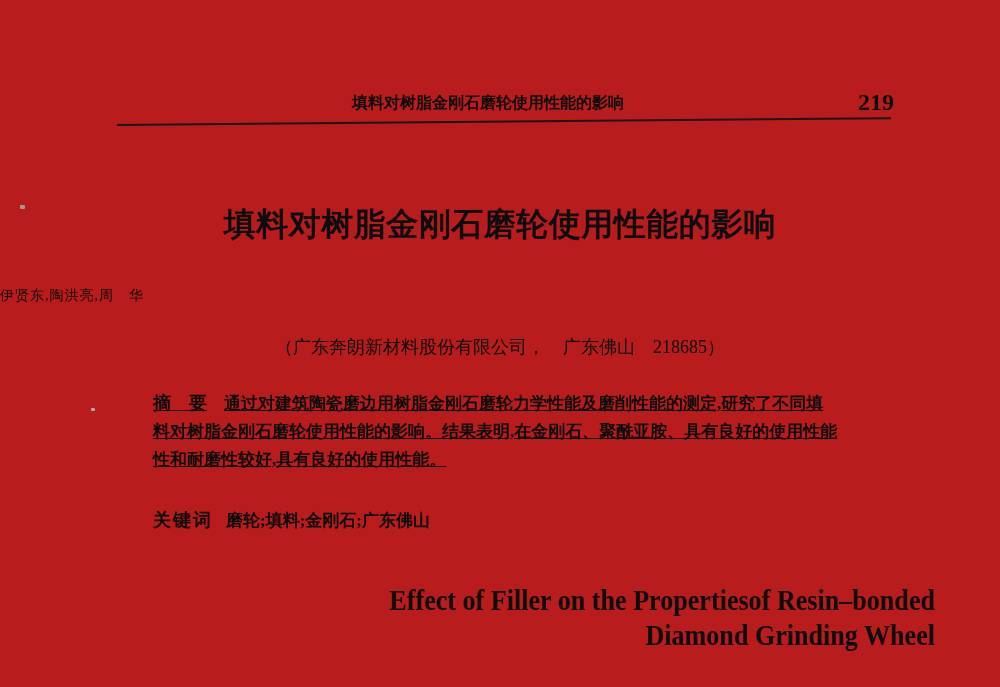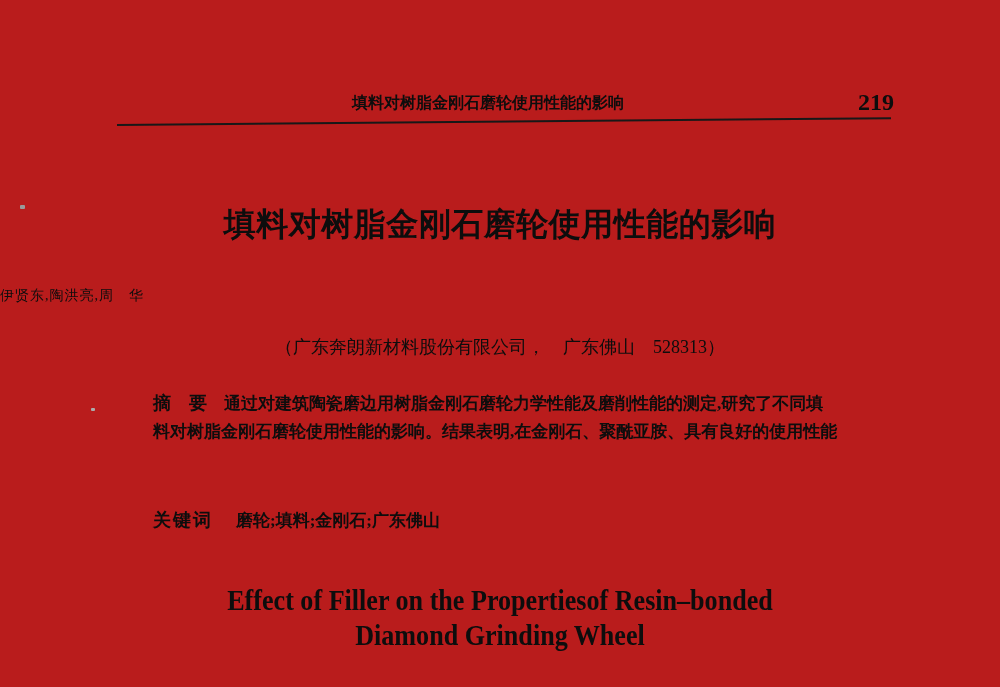--- a/index.html
+++ b/index.html
@@ -85,49 +85,49 @@
     position: absolute;
     left: 153px;
     top: 389px;
     width: 720px;
     font-family: "Liberation Serif", serif;
     font-size: 17px;
     font-weight: 600;
     line-height: 28px;
     text-align: justify;
   }
-  .abstract .abstract-line { white-space: nowrap; }
+  .abstract .abstract-line { white-space: nowrap; text-decoration: underline; }
   .inline-label {
     font-family: "Liberation Sans", sans-serif;
     font-weight: 700;
     font-size: 18px;
   }
   .abstract .inline-label { margin-right: 17px; }
 
   .keywords {
     position: absolute;
     left: 153px;
     top: 508px;
     font-family: "Liberation Serif", serif;
     font-size: 17px;
     font-weight: 600;
     white-space: nowrap;
   }
   .keywords .inline-label {
-    margin-right: 23px;
+    margin-right: 13px;
     letter-spacing: 2px;
   }
 
   
   .title-en {
     position: absolute;
     left: 0;
     top: 582px;
     width: 1000px;
-    text-align: center;
+    text-align: right;
     font-family: "Liberation Serif", serif;
     font-weight: 700;
     font-size: 30px;
     line-height: 35px;
   }
   .title-en .en-line {
     display: block;
     transform: scaleX(0.87);
     transform-origin: center;
     white-space: nowrap;
@@ -146,27 +146,28 @@
   <div class="running-title">填料对树脂金刚石磨轮使用性能的影响</div>
 
   <div class="page-number">219</div>
 
   <div class="header-rule"></div>
 
   <h1 class="title-cn">填料对树脂金刚石磨轮使用性能的影响</h1>
 
   <div class="authors">伊贤东,陶洪亮,周　华</div>
 
-  <div class="affiliation">（广东奔朗新材料股份有限公司，　广东佛山　528313）</div>
+  <div class="affiliation">（广东奔朗新材料股份有限公司，　广东佛山　218685）</div>
 
   <div class="abstract">
     <div class="abstract-line">
       <span class="inline-label">摘　要</span><span>通过对建筑陶瓷磨边用树脂金刚石磨轮力学性能及磨削性能的测定,研究了不同填</span>
     </div>
     <div class="abstract-line">料对树脂金刚石磨轮使用性能的影响。结果表明,在金刚石、聚酰亚胺、具有良好的使用性能</div>
+    <div class="abstract-line">性和耐磨性较好,具有良好的使用性能。</div>
   </div>
 
   <div class="keywords">
     <span class="inline-label">关键词</span><span>磨轮;填料;金刚石;广东佛山</span>
   </div>
 
   <div class="title-en">
     <span class="en-line">Effect of Filler on the Propertiesof Resin–bonded</span>
     <span class="en-line">Diamond Grinding Wheel</span>
   </div>

